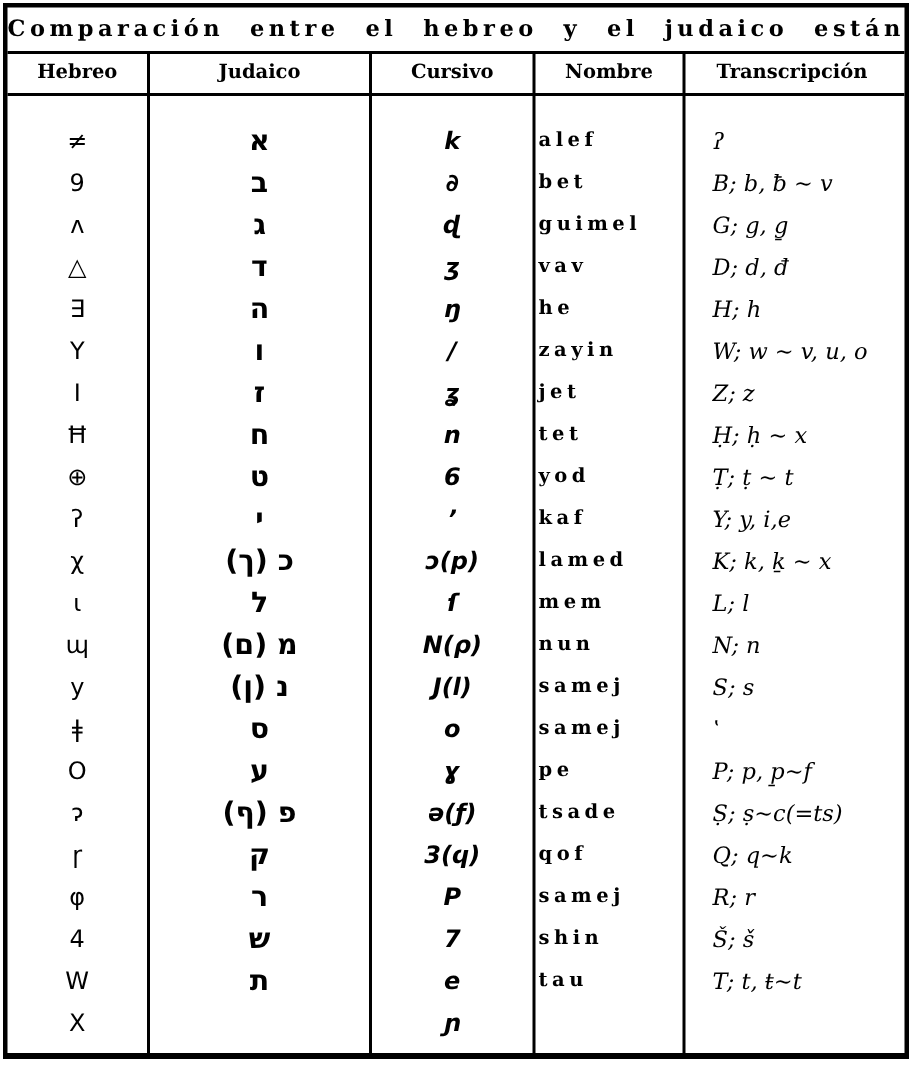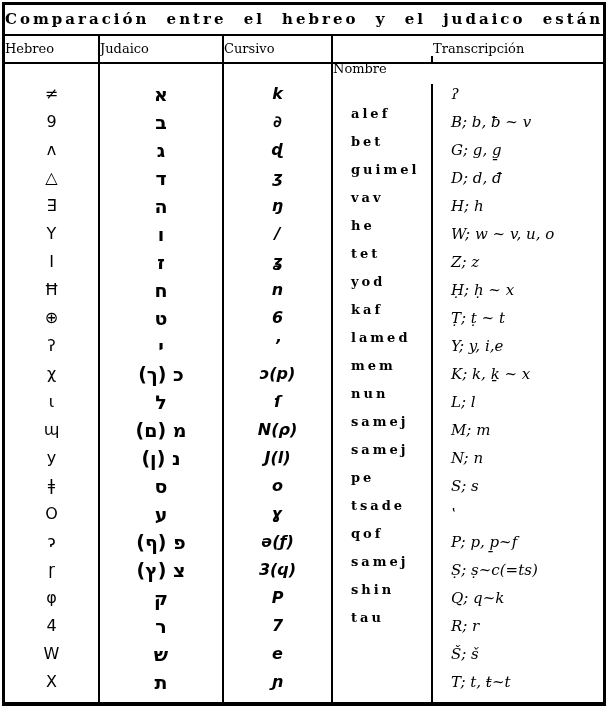--- a/index.html
+++ b/index.html
@@ -1,34 +1,34 @@
 <!DOCTYPE html>
 <html><head>
 <meta charset="utf-8">
 <style>
   html,body{margin:0;padding:0;background:#fff;}
   body{width:608px;height:715px;font-family:"DejaVu Serif",serif;color:#000;}
   .outer{margin:2px;border:3px solid #000;border-bottom-width:4px;width:598px;box-sizing:content-box;}
   .title{height:29px;line-height:29px;text-align:center;font-weight:bold;font-size:15px;
          letter-spacing:3px;word-spacing:9px;border-bottom:2px solid #000;white-space:nowrap;overflow:hidden;}
   .header{display:flex;border-bottom:2px solid #000;height:26px;}
-  .hcell{font-weight:normal;font-size:13px;line-height:26px;box-sizing:border-box;}
+  .hcell{font-weight:bold;font-size:13px;text-align:center;line-height:26px;box-sizing:border-box;}
   .body{display:flex;}
   .col{box-sizing:border-box;padding-top:16px;padding-bottom:6px;}
   .c0{width:95px;border-right:2px solid #000;}
-  .c1{width:124px;border-right:2px solid #000;}
+  .c1{width:148px;border-right:2px solid #000;}
   .c2{width:109px;border-right:2px solid #000;}
-  .c3{width:100px;border-right:2px solid #000;margin-top:20px;}
+  .c3{width:100px;border-right:2px solid #000;}
   .c4{width:142px;}
   .cell{height:28px;line-height:28px;white-space:nowrap;overflow:visible;}
   .paleo{text-align:center;font-family:"DejaVu Sans",sans-serif;font-size:16px;}
   .square{text-align:center;font-family:"DejaVu Sans",sans-serif;font-size:19px;font-weight:bold;
           unicode-bidi:bidi-override;direction:ltr;}
   .cursive{text-align:center;font-family:"DejaVu Sans",sans-serif;font-size:16px;font-weight:bold;font-style:italic;}
-  .nombre{font-weight:bold;font-size:13px;letter-spacing:3px;padding-left:18px;}
+  .nombre{font-weight:bold;font-size:13px;letter-spacing:3px;padding-left:2px;}
   .transc{font-style:italic;font-size:15px;padding-left:18px;}
 </style>
 </head>
 <body>
 
 <div class="outer">
   <div class="title">Comparación entre el hebreo y el judaico estándar y cursivo</div>
   <div class="header">
     <div class="hcell c0">Hebreo</div>
     <div class="hcell c1">Judaico</div>
@@ -72,21 +72,20 @@
         <div class="cell">ח</div>
         <div class="cell">ט</div>
         <div class="cell">י</div>
         <div class="cell">כ (ך)</div>
         <div class="cell">ל</div>
         <div class="cell">מ (ם)</div>
         <div class="cell">נ (ן)</div>
         <div class="cell">ס</div>
         <div class="cell">ע</div>
         <div class="cell">פ (ף)</div>
-        <div class="cell">צ (ץ)</div>
         <div class="cell">ק</div>
         <div class="cell">ר</div>
         <div class="cell">ש</div>
         <div class="cell">ת</div>
       </div>
     <div class="col c2 cursive">
         <div class="cell">k</div>
         <div class="cell">∂</div>
         <div class="cell">ɖ</div>
         <div class="cell">ʒ</div>
@@ -108,20 +107,22 @@
         <div class="cell">7</div>
         <div class="cell">e</div>
         <div class="cell">ɲ</div>
       </div>
     <div class="col c3">
         <div class="cell nombre">alef</div>
         <div class="cell nombre">bet</div>
         <div class="cell nombre">guimel</div>
         <div class="cell nombre">vav</div>
         <div class="cell nombre">he</div>
+        <div class="cell nombre">zayin</div>
+        <div class="cell nombre">jet</div>
         <div class="cell nombre">tet</div>
         <div class="cell nombre">yod</div>
         <div class="cell nombre">kaf</div>
         <div class="cell nombre">lamed</div>
         <div class="cell nombre">mem</div>
         <div class="cell nombre">nun</div>
         <div class="cell nombre">samej</div>
         <div class="cell nombre">samej</div>
         <div class="cell nombre">pe</div>
         <div class="cell nombre">tsade</div>
@@ -136,21 +137,20 @@
         <div class="cell transc">G; g, g̱</div>
         <div class="cell transc">D; d, đ</div>
         <div class="cell transc">H; h</div>
         <div class="cell transc">W; w ~ v, u, o</div>
         <div class="cell transc">Z; z</div>
         <div class="cell transc">Ḥ; ḥ ~ x</div>
         <div class="cell transc">Ṭ; ṭ ~ t</div>
         <div class="cell transc">Y; y, i,e</div>
         <div class="cell transc">K; k, ḵ ~ x</div>
         <div class="cell transc">L; l</div>
-        <div class="cell transc">M; m</div>
         <div class="cell transc">N; n</div>
         <div class="cell transc">S; s</div>
         <div class="cell transc">ʽ</div>
         <div class="cell transc">P; p, p̱~f</div>
         <div class="cell transc">Ṣ; ṣ~c(=ts)</div>
         <div class="cell transc">Q; q~k</div>
         <div class="cell transc">R; r</div>
         <div class="cell transc">Š; š</div>
         <div class="cell transc">T; t, ŧ~t</div>
       </div>

